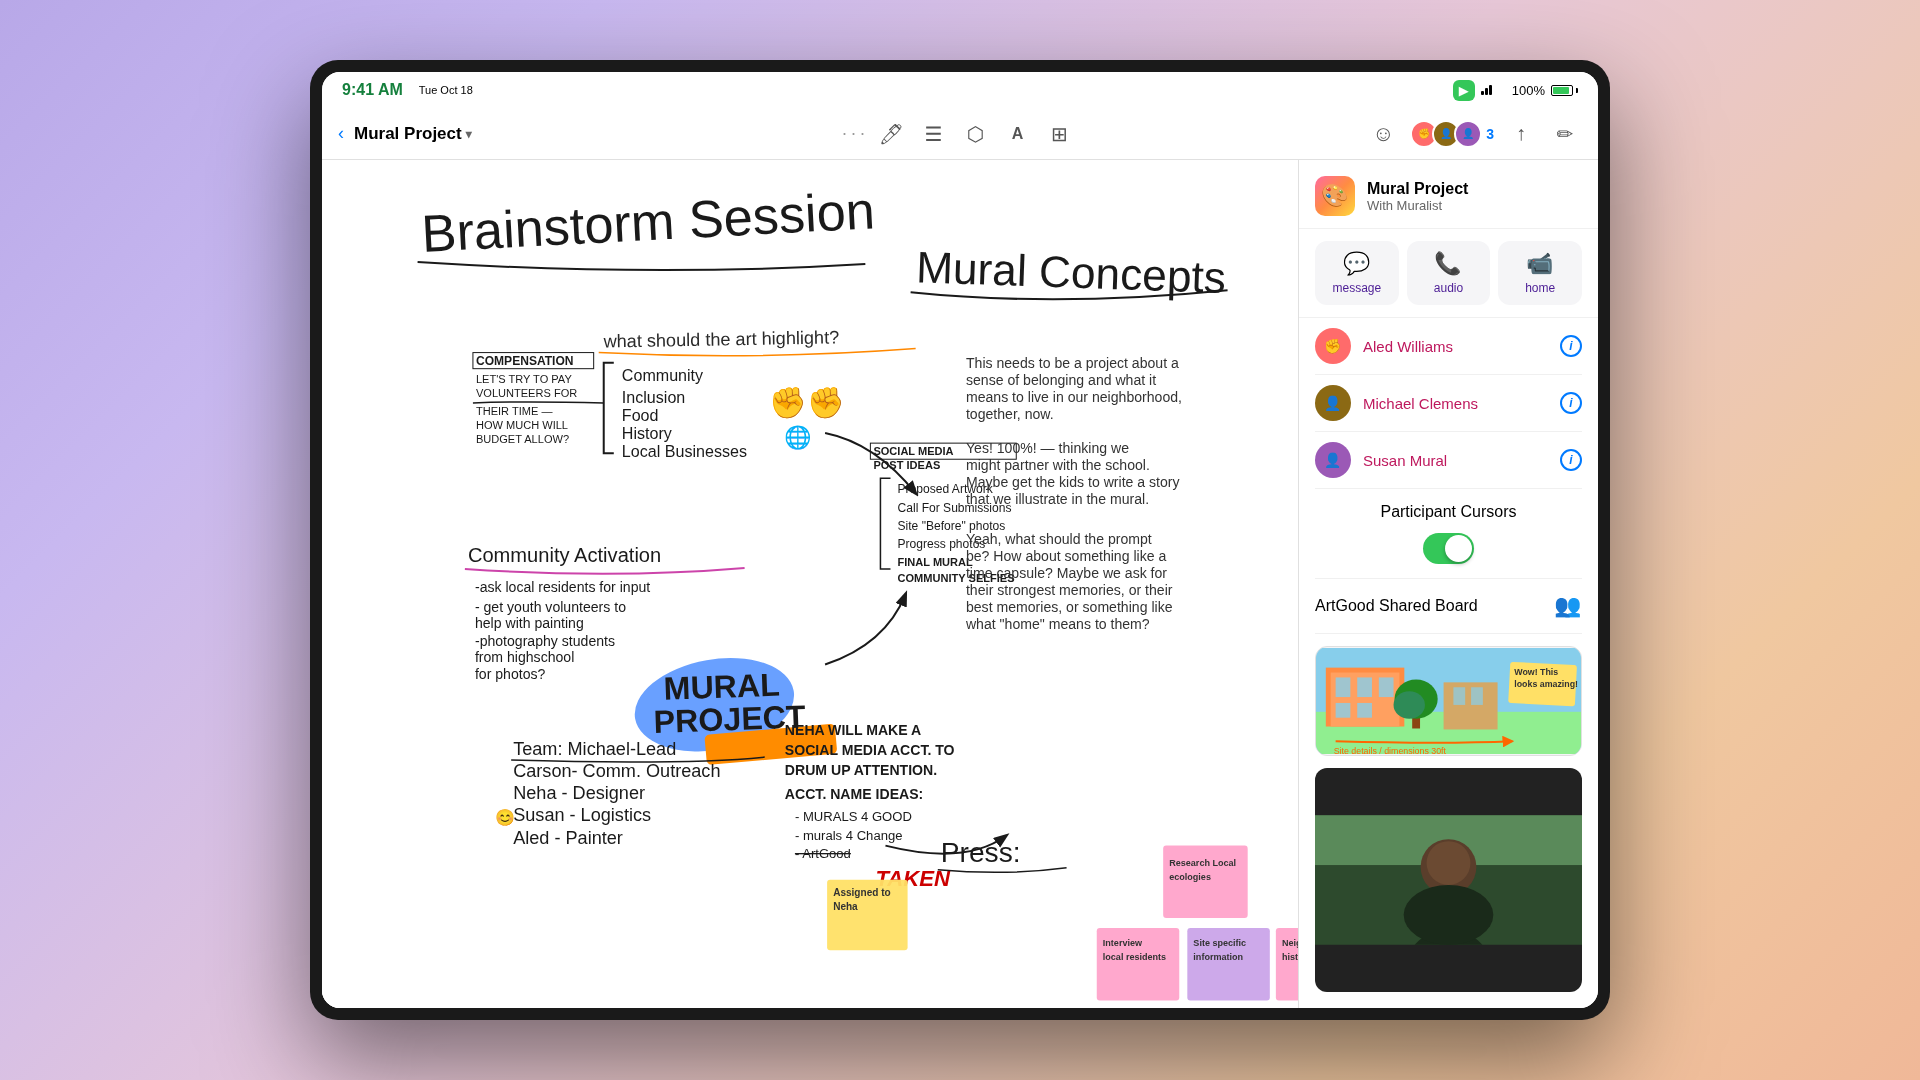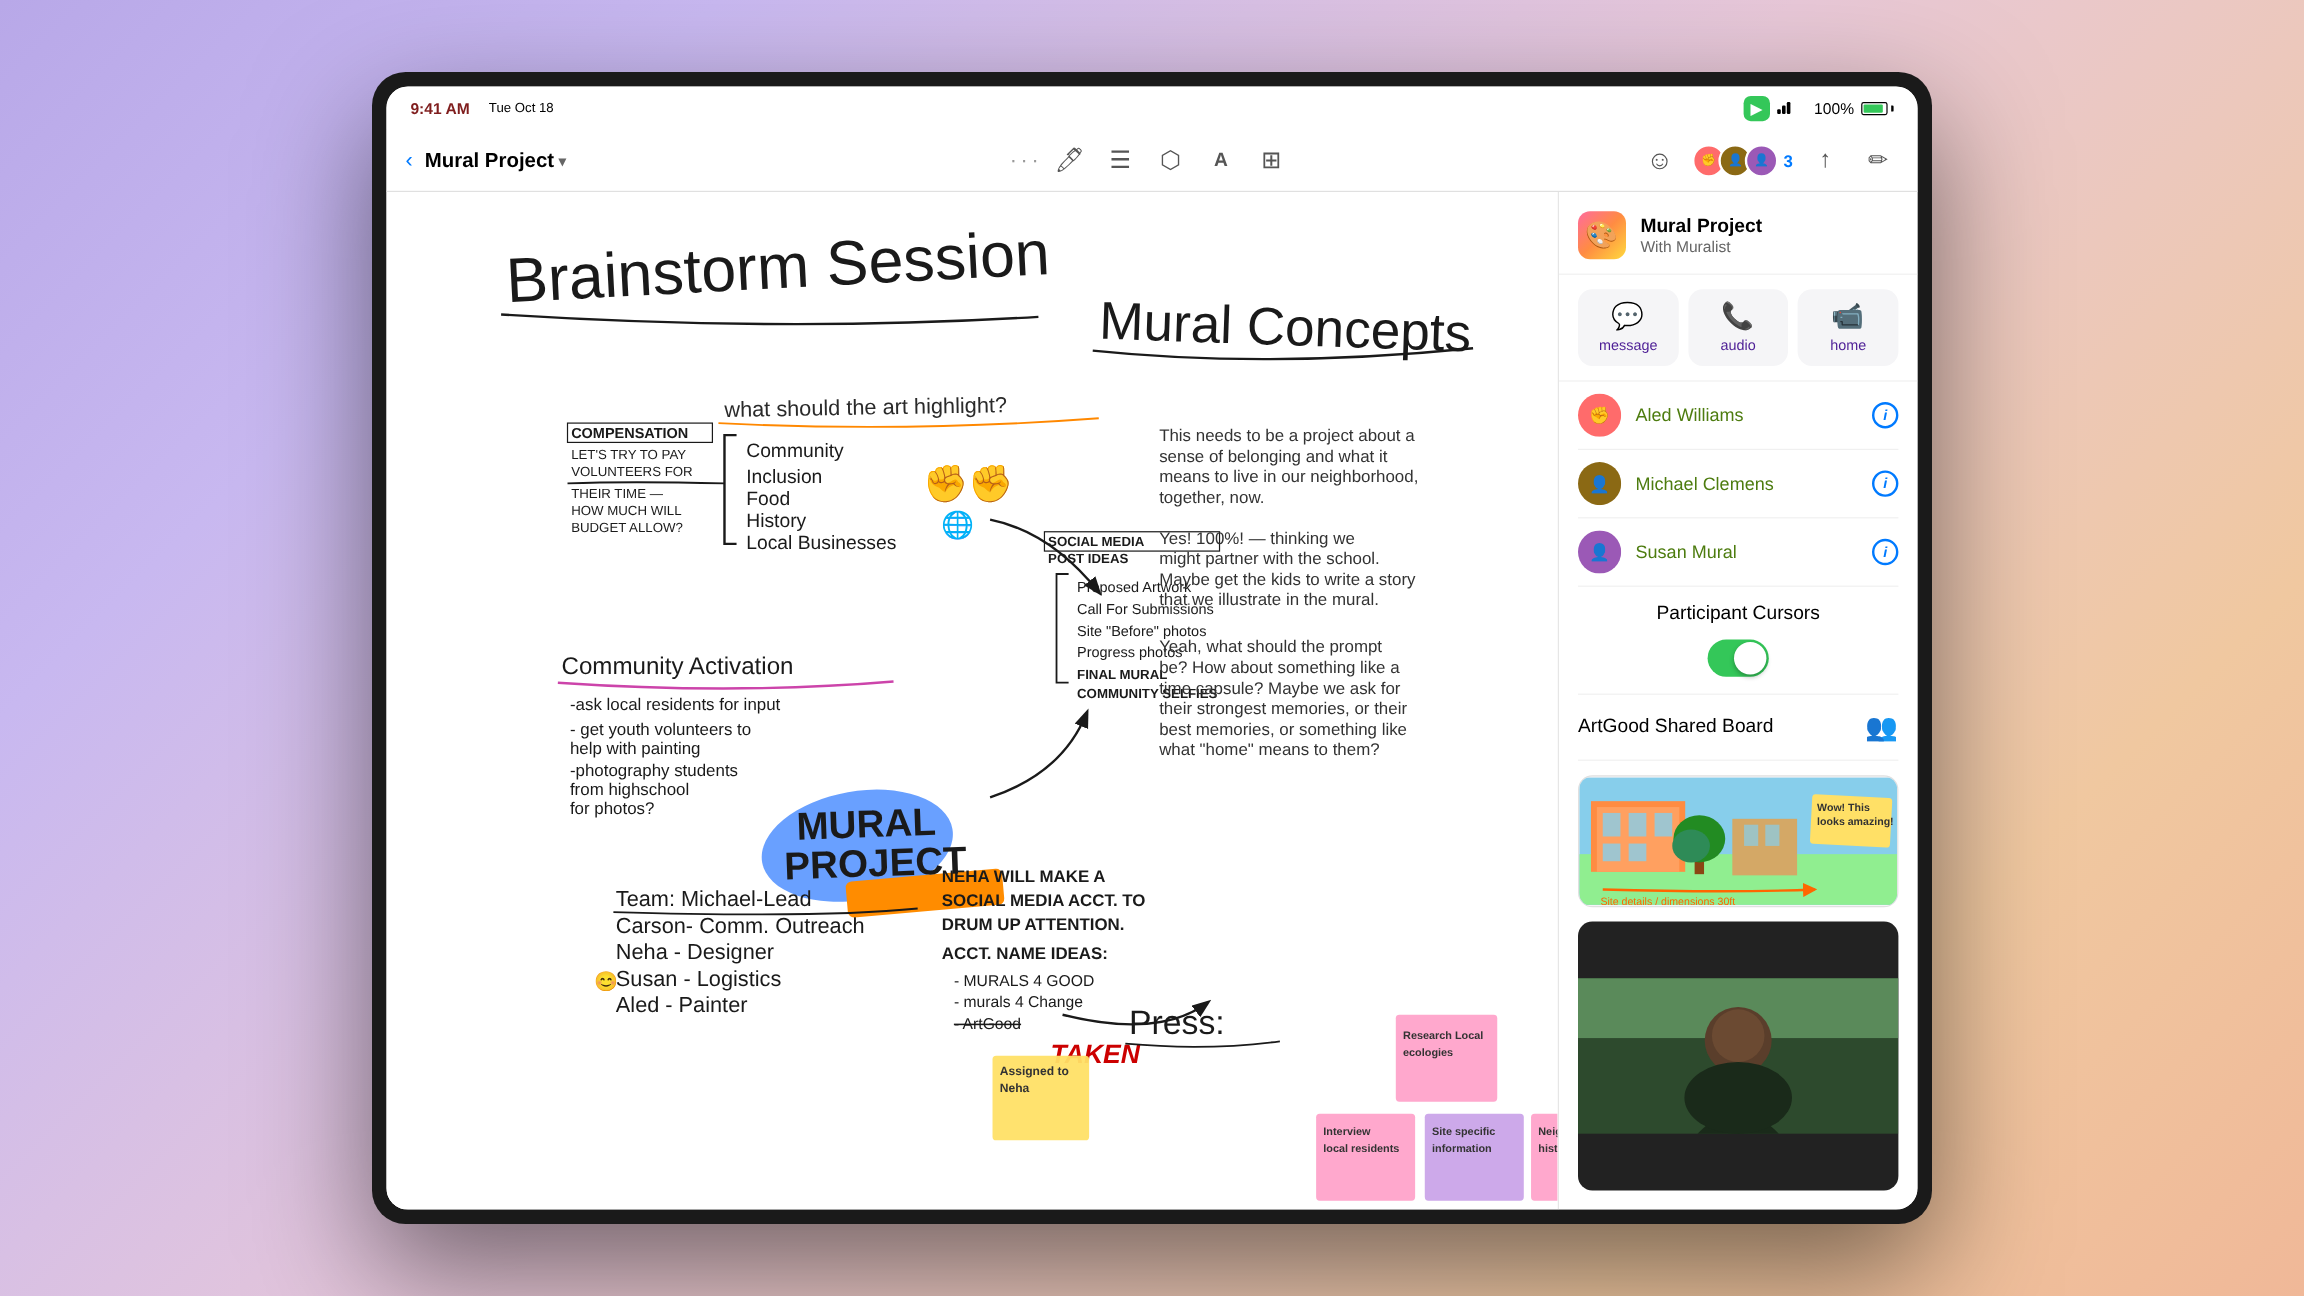--- a/index.html
+++ b/index.html
@@ -40,23 +40,23 @@
       height: 36px;
       background: white;
       display: flex;
       align-items: center;
       justify-content: space-between;
       padding: 0 20px;
       flex-shrink: 0;
     }
 
     .status-time {
-      font-size: 13px;
+      font-size: 16px;
       font-weight: 600;
-      color: #7f1d1d;
+      color: #15803d;
     }
 
     .status-date {
       font-size: 11px;
       font-weight: 400;
       color: #000;
       margin-left: 8px;
     }
 
     .status-right {
@@ -312,21 +312,21 @@
       align-items: center;
       justify-content: center;
       font-size: 14px;
       font-weight: 600;
       color: white;
     }
 
     .participant-name {
       flex: 1;
       font-size: 15px;
-      color: #4d7c0f;
+      color: #be185d;
       font-weight: 400;
     }
 
     .info-icon {
       width: 22px;
       height: 22px;
       border: 2px solid #007AFF;
       border-radius: 50%;
       display: flex;
       align-items: center;

